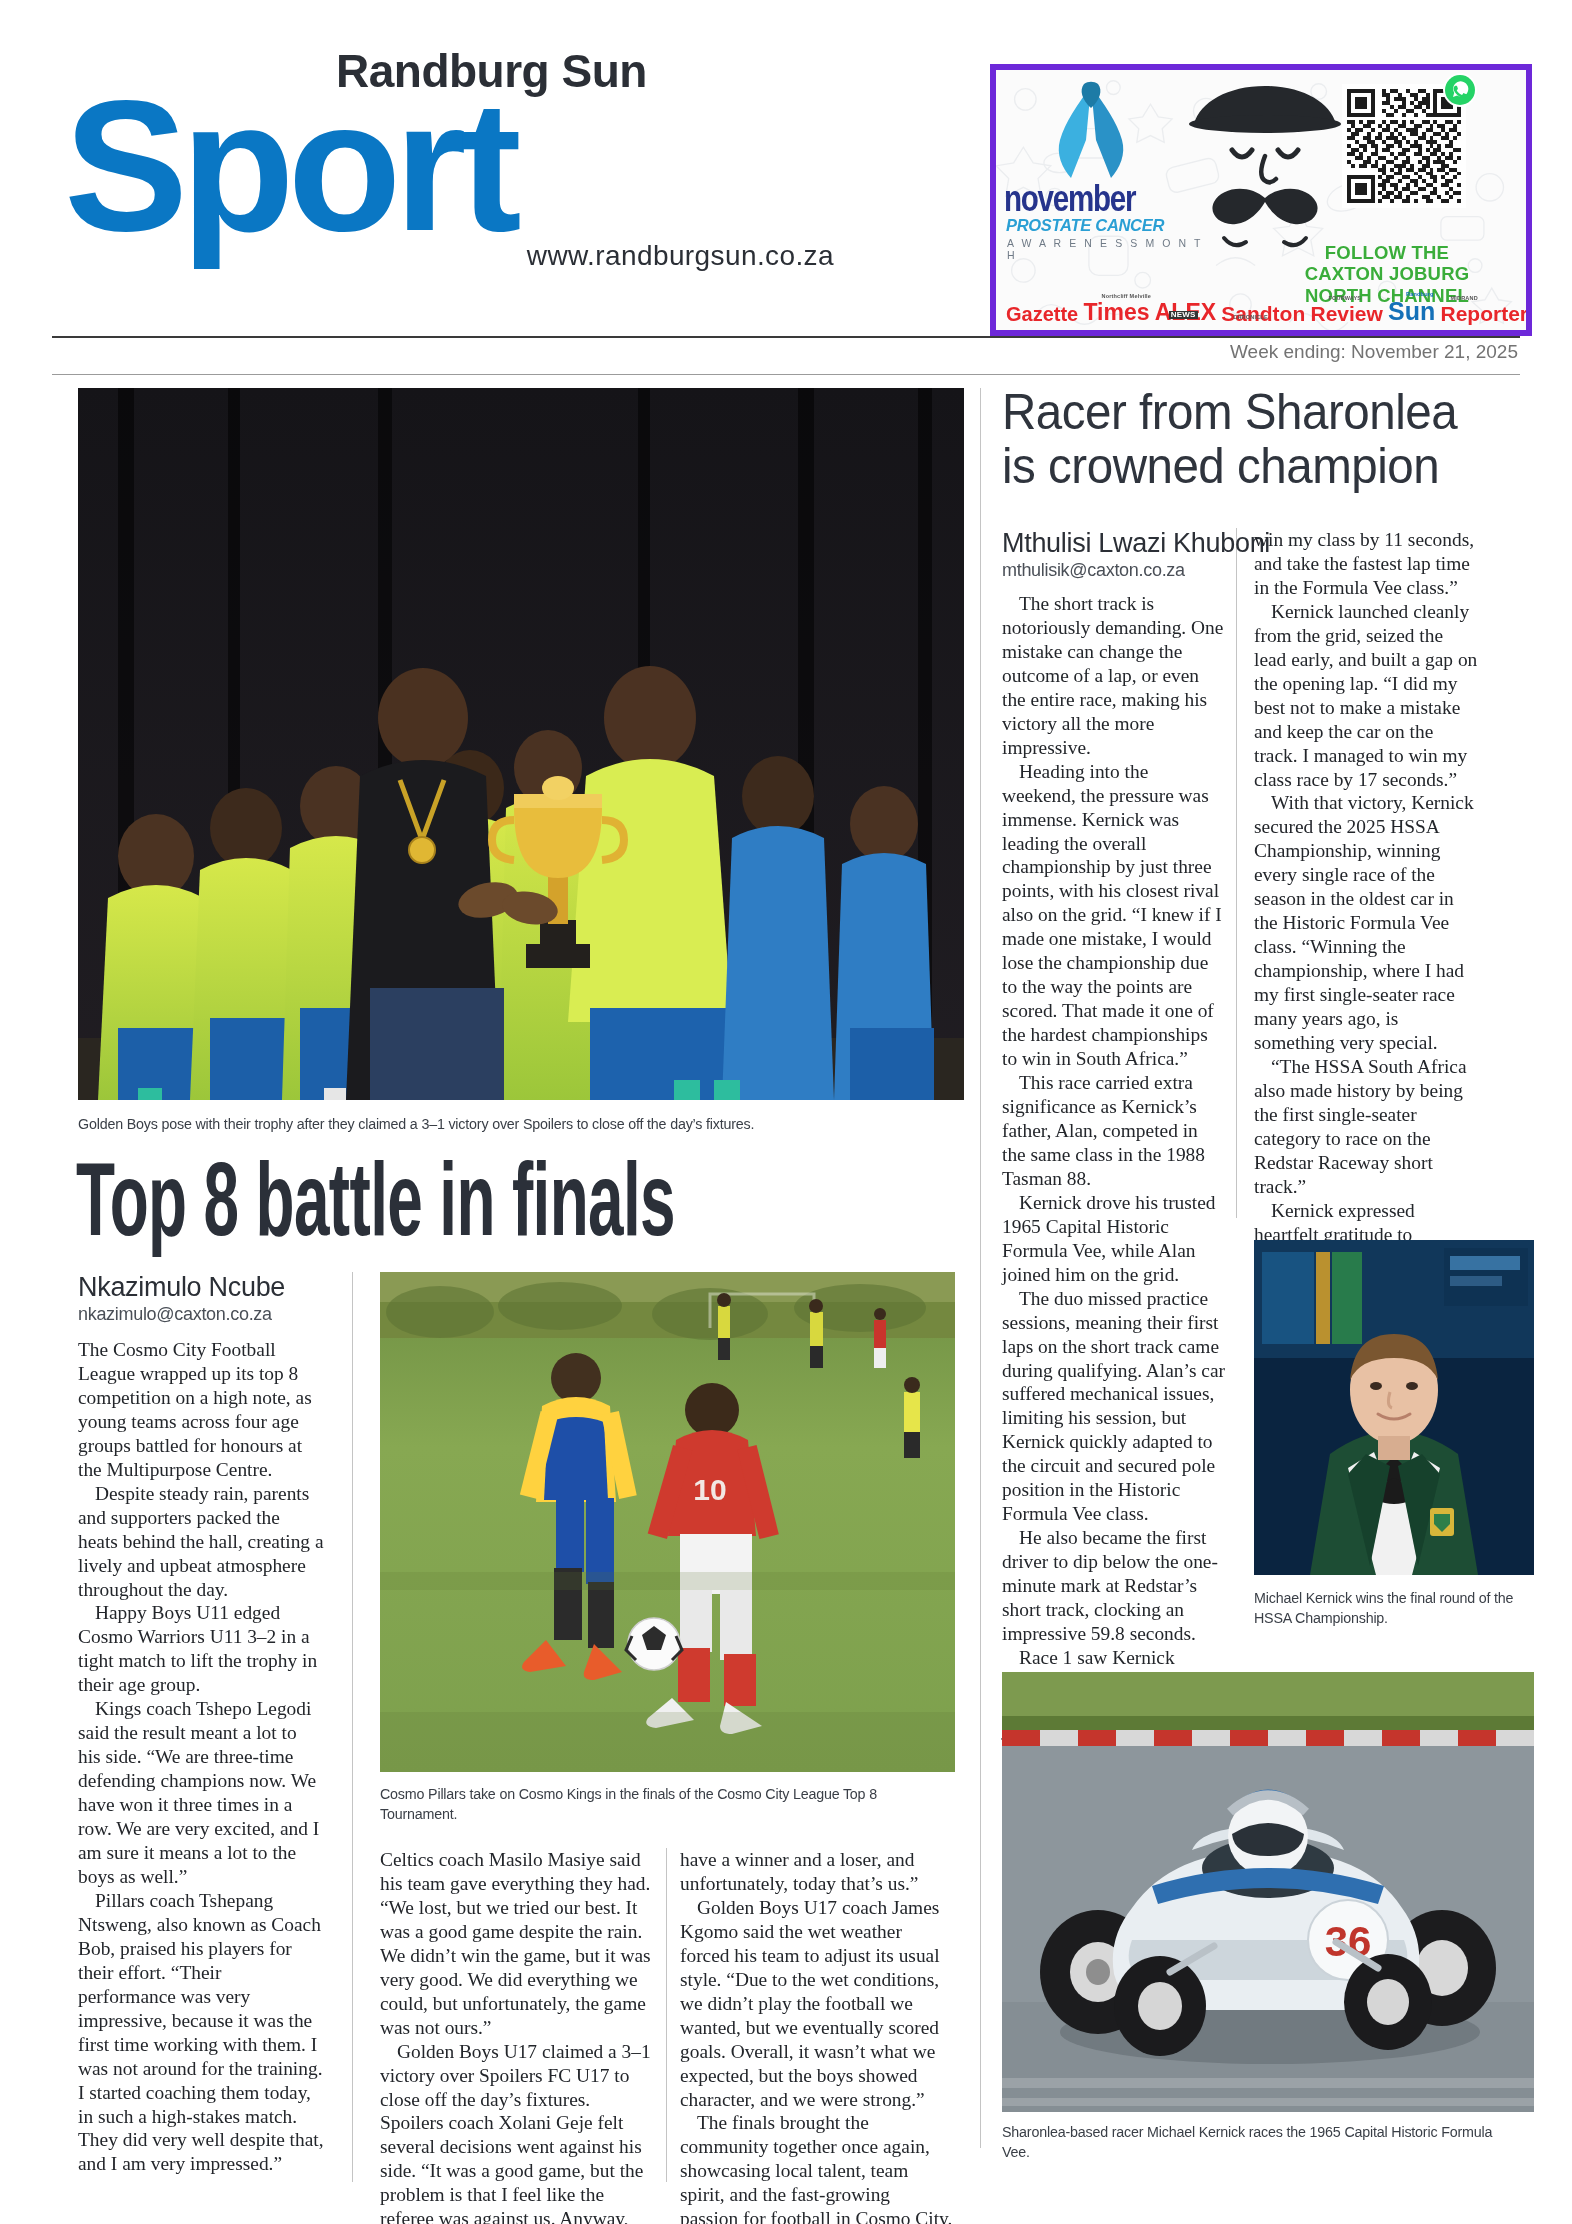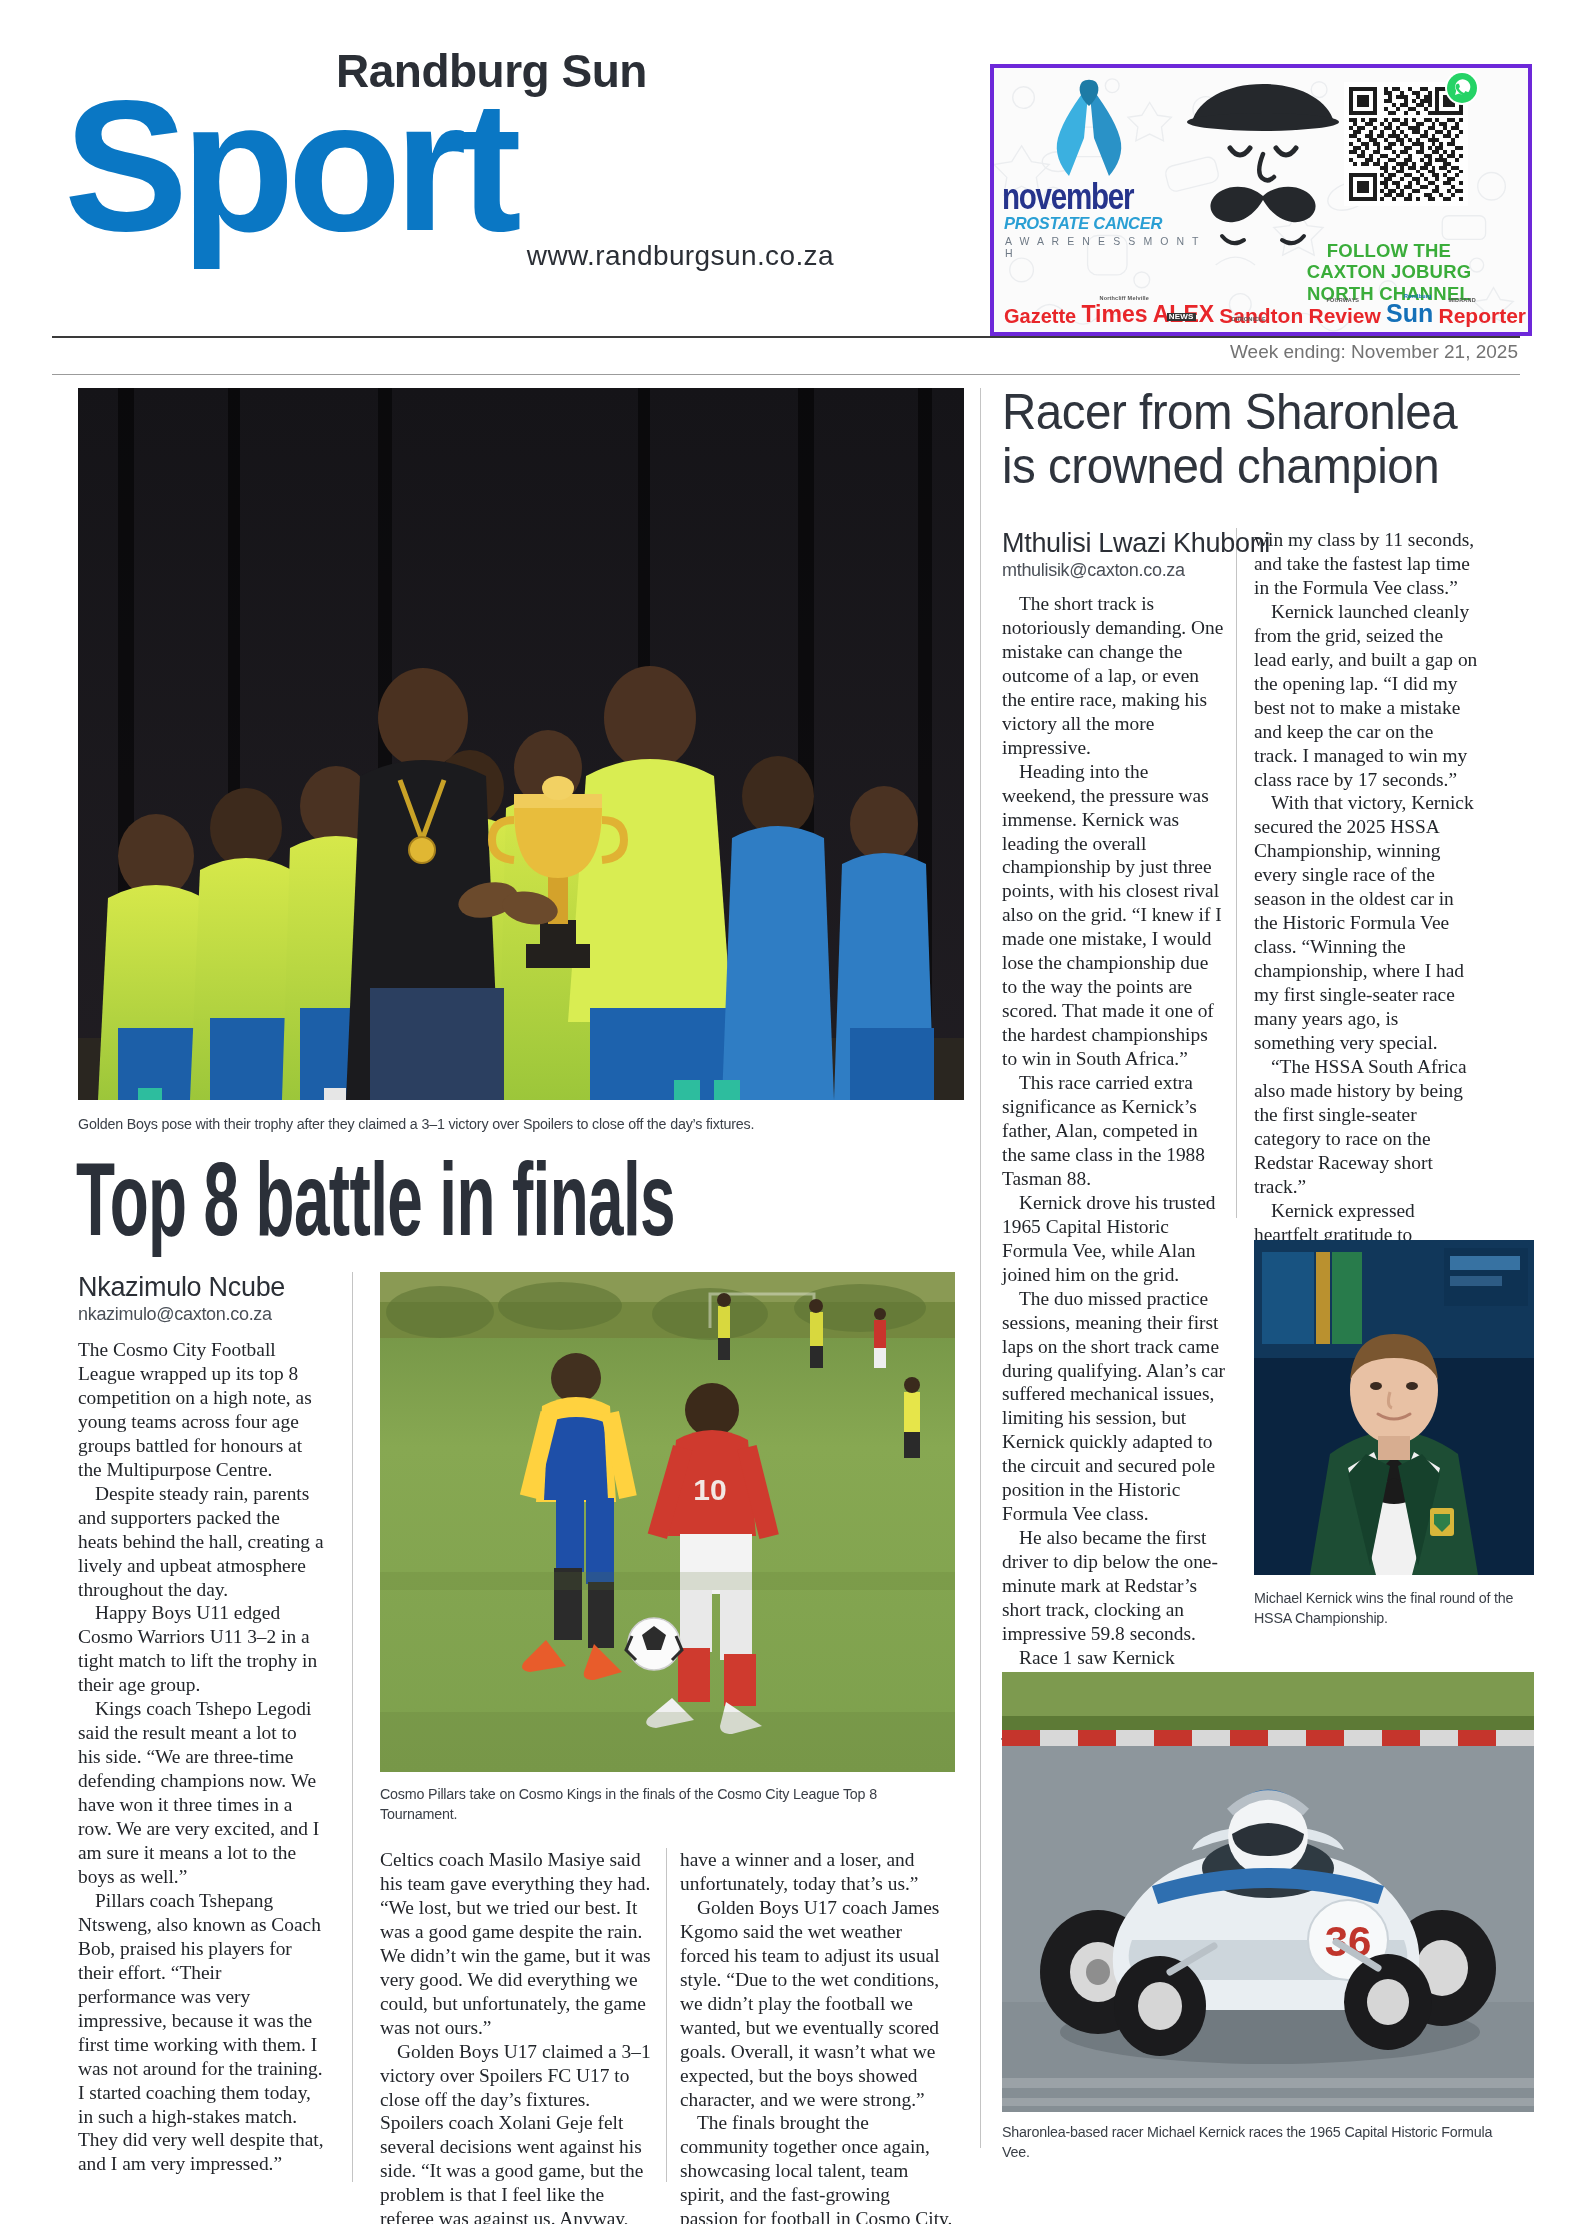--- a/index.html
+++ b/index.html
@@ -29,21 +29,21 @@
     font-family: "Liberation Sans", sans-serif;
     font-size: 28px; color: #2b2f36; text-align: right;
     width: 770px; margin-top: -4px; letter-spacing: 0.4px;
   }
 
   
   .header-ad {
     position: absolute; left: 978px; top: 52px;
     width: 542px; height: 272px;
     background: #fbfbfb; overflow: hidden;
-    border: 4px solid #6d28d9;
+    border: 6px solid #6d28d9;
   }
   .doodle-bg { position: absolute; inset: 0; opacity: .45; }
   .ad-left { position: absolute; left: 6px; top: 4px; width: 176px; height: 200px; }
   .ribbon { position: absolute; left: 46px; top: 4px; }
   .nov-text {
     position: absolute; left: 2px; top: 104px; width: 186px;
     font-family: "Liberation Sans", sans-serif; font-weight: 700;
     font-size: 37px; color: #26348c; letter-spacing: -1.6px;
     transform: scaleX(0.80); transform-origin: left center;
   }

